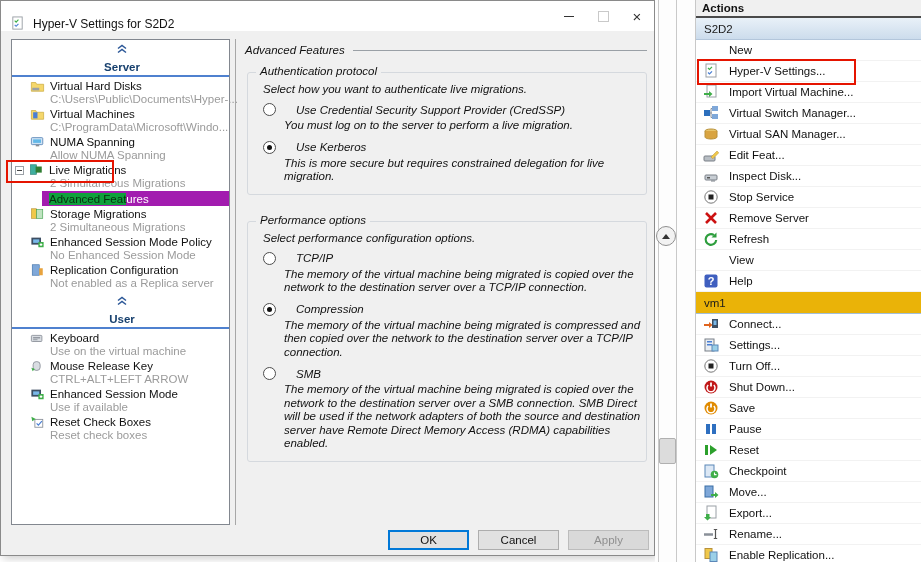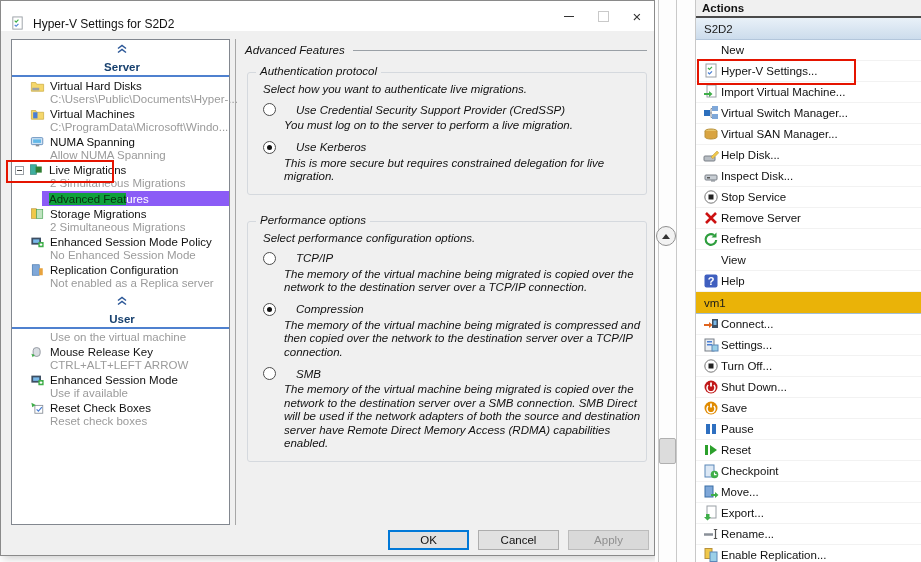--- a/index.html
+++ b/index.html
@@ -26,21 +26,21 @@
   .tpair{margin-top:1px;}
   .trow{display:flex;align-items:center;gap:5px;padding-left:18px;height:14px;}
   .trow.lm{padding-left:3px;position:relative;}
   .ticn{width:15px;height:14px;flex:0 0 15px;}
   .ticn svg{width:15px;height:14px;display:block;}
   .tlabel{font-size:11.5px;white-space:nowrap;}
   .tsub{font-size:11.5px;color:#9b9b9b;padding-left:38px;height:13px;line-height:13px;white-space:nowrap;}
   .expander{width:9px;height:9px;box-sizing:border-box;border:1px solid #9aa0a6;background:#fff;
             position:relative;flex:0 0 9px;}
   .expander::after{content:"";position:absolute;left:1px;right:1px;top:3px;border-top:1px solid #444;}
-  .tsel{margin:1px 0 1px 30px;height:15px;background:#8b5cf6;display:flex;align-items:center;padding-left:7px;}
+  .tsel{margin:1px 0 1px 30px;height:15px;background:#a21caf;display:flex;align-items:center;padding-left:7px;}
   .tsel .p1{font-size:11.5px;background:#0fa03c;color:#06300f;}
   .tsel .p2{font-size:11.5px;color:#fff;}
   .red-frame{position:absolute;border:2px solid #e51400;pointer-events:none;z-index:6;}
   .lm-frame{left:-6px;top:-3px;width:104px;height:19px;}
   
   .vline{position:absolute;left:234px;top:8px;width:1px;height:486px;background:#a7a7a7;}
   .main{position:absolute;left:244px;top:8px;width:404px;font-style:italic;}
   .af-head{display:flex;align-items:center;margin-top:5px;}
   .af-title{font-size:11.5px;white-space:nowrap;}
   .af-rule{flex:1;height:1px;background:#9aa0a6;margin:1px 2px 0 8px;}
@@ -70,21 +70,21 @@
   .thumb{position:absolute;left:4px;top:438px;width:17px;height:26px;background:#dcdcdc;
          border:1px solid #b0b0b0;border-radius:2px;box-sizing:border-box;}
   
   .actions{position:absolute;left:695px;top:0;width:226px;height:562px;background:#fff;
            border-left:1px solid #c8c8c8;box-sizing:border-box;overflow:hidden;}
   .ahead{height:16px;background:#f0f0f0;border-bottom:2px solid #4a4a4a;display:flex;align-items:center;
          padding-left:6px;font-size:11.5px;font-weight:bold;}
   .aghead{height:21px;display:flex;align-items:center;padding-left:8px;font-size:11.5px;color:#1a1a1a;}
   .aghead.s2d2{background:linear-gradient(#e9f1f8,#ccdcec);border-bottom:1px solid #b3c6db;}
   .aghead.vm1{background:#eab308;border-bottom:1px solid #a2bfda;}
-  .arow{height:20px;display:flex;align-items:center;gap:2px;padding-left:7px;
+  .arow{height:20px;display:flex;align-items:center;gap:10px;padding-left:7px;
         border-bottom:1px solid #f2f2f2;position:relative;}
   .aicn{width:16px;height:16px;flex:0 0 16px;}
   .aicn svg{width:16px;height:16px;display:block;}
   .albl{font-size:11.5px;white-space:nowrap;}
   .hv-frame{left:1px;top:-2px;width:155px;height:22px;}
 </style>
 </head>
 <body>
 
 <div class="dialog">
@@ -218,20 +218,30 @@
       </div>
 
       <div class="thead" style="margin-top:4px;">
         <svg viewBox="0 0 10 10">
           <path d="M1 4.5L5 1.5l4 3M1 8.5l4-3 4 3" stroke="#2b5797" fill="none" stroke-width="1.5"></path>
         </svg>
         <span class="tname">User</span>
       </div>
 
       <div class="tpair">
+        <div class="trow">
+          <span class="ticn">
+              <svg viewBox="0 0 16 16">
+                <rect x="1" y="5" width="12" height="7" rx="1" fill="#d9dde2" stroke="#8a9099"></rect>
+                <rect x="3" y="7" width="8" height="1.5" fill="#8a9099"></rect>
+                <rect x="3" y="9.5" width="5" height="1" fill="#8a9099"></rect>
+              </svg>
+            </span>
+          <span class="tlabel">Keyboard</span>
+        </div>
         <div class="tsub">Use on the virtual machine</div>
       </div>
 
       <div class="tpair">
         <div class="trow">
           <span class="ticn">
               <svg viewBox="0 0 16 16">
                 <rect x="3" y="3" width="8" height="10" rx="3.5" fill="#d9dde2" stroke="#8a9099"></rect>
                 <path d="M1 10l4 1.5L2.5 14z" fill="#3fae49"></path>
               </svg>
@@ -378,21 +388,21 @@
       </span>
     <span class="albl">Virtual SAN Manager...</span>
   </div>
   <div class="arow">
     <span class="aicn">
         <svg viewBox="0 0 16 16">
           <rect x="1" y="9" width="11" height="5" rx="1" fill="#b8bec4" stroke="#7a8088"></rect>
           <path d="M8 10l6-6 1.8 1.8-6 6z" fill="#f0c84a" stroke="#b8913a" stroke-width=".5"></path>
         </svg>
       </span>
-    <span class="albl">Help Disk...</span>
+    <span class="albl">Edit Feat...</span>
   </div>
   <div class="arow">
     <span class="aicn">
         <svg viewBox="0 0 16 16">
           <rect x="2" y="7" width="12" height="5" rx="1" fill="#c8ced4" stroke="#7a8088"></rect>
           <rect x="4" y="9" width="3" height="1.5" fill="#555"></rect>
           <path d="M8 13h4" stroke="#7a8088"></path>
         </svg>
       </span>
     <span class="albl">Inspect Disk...</span>

